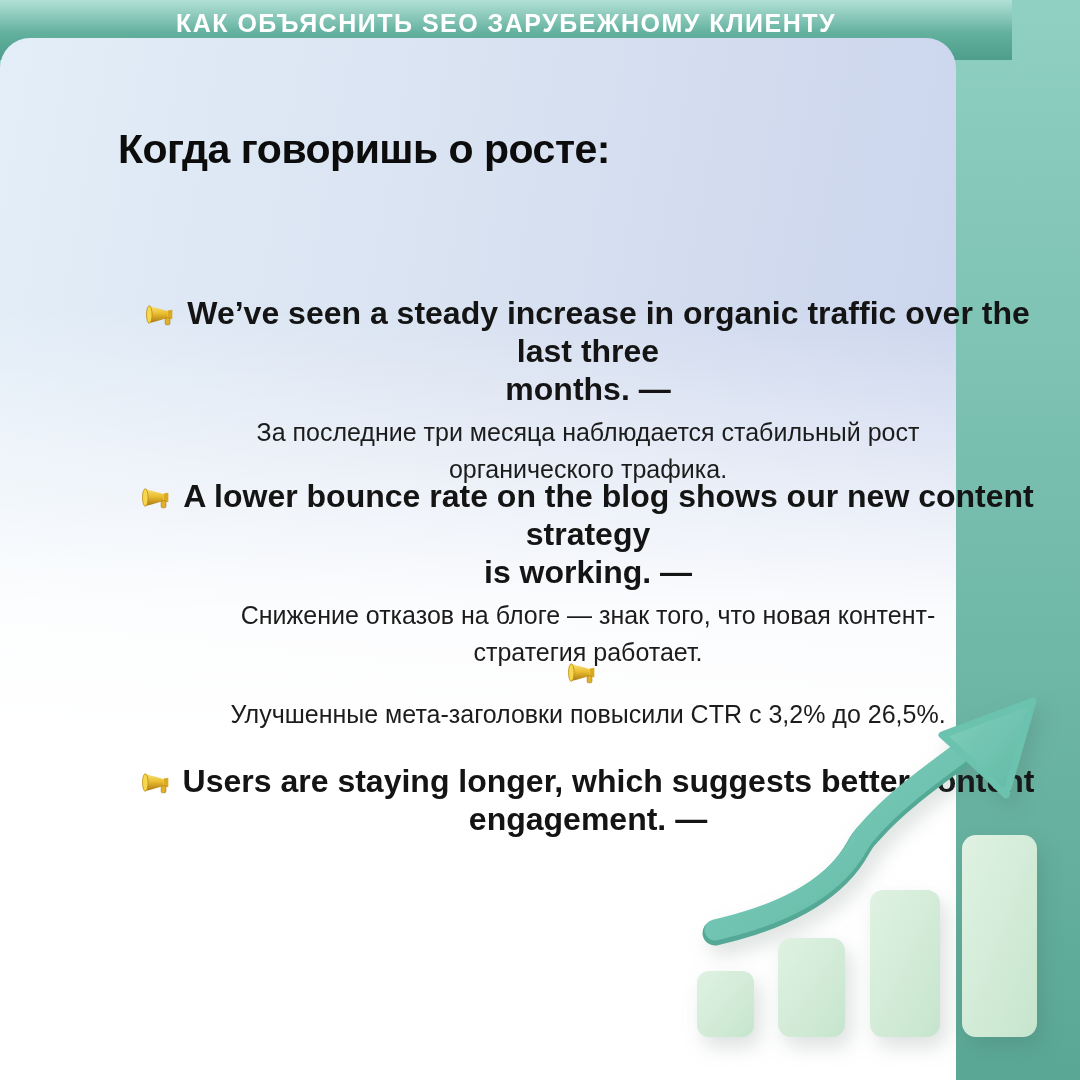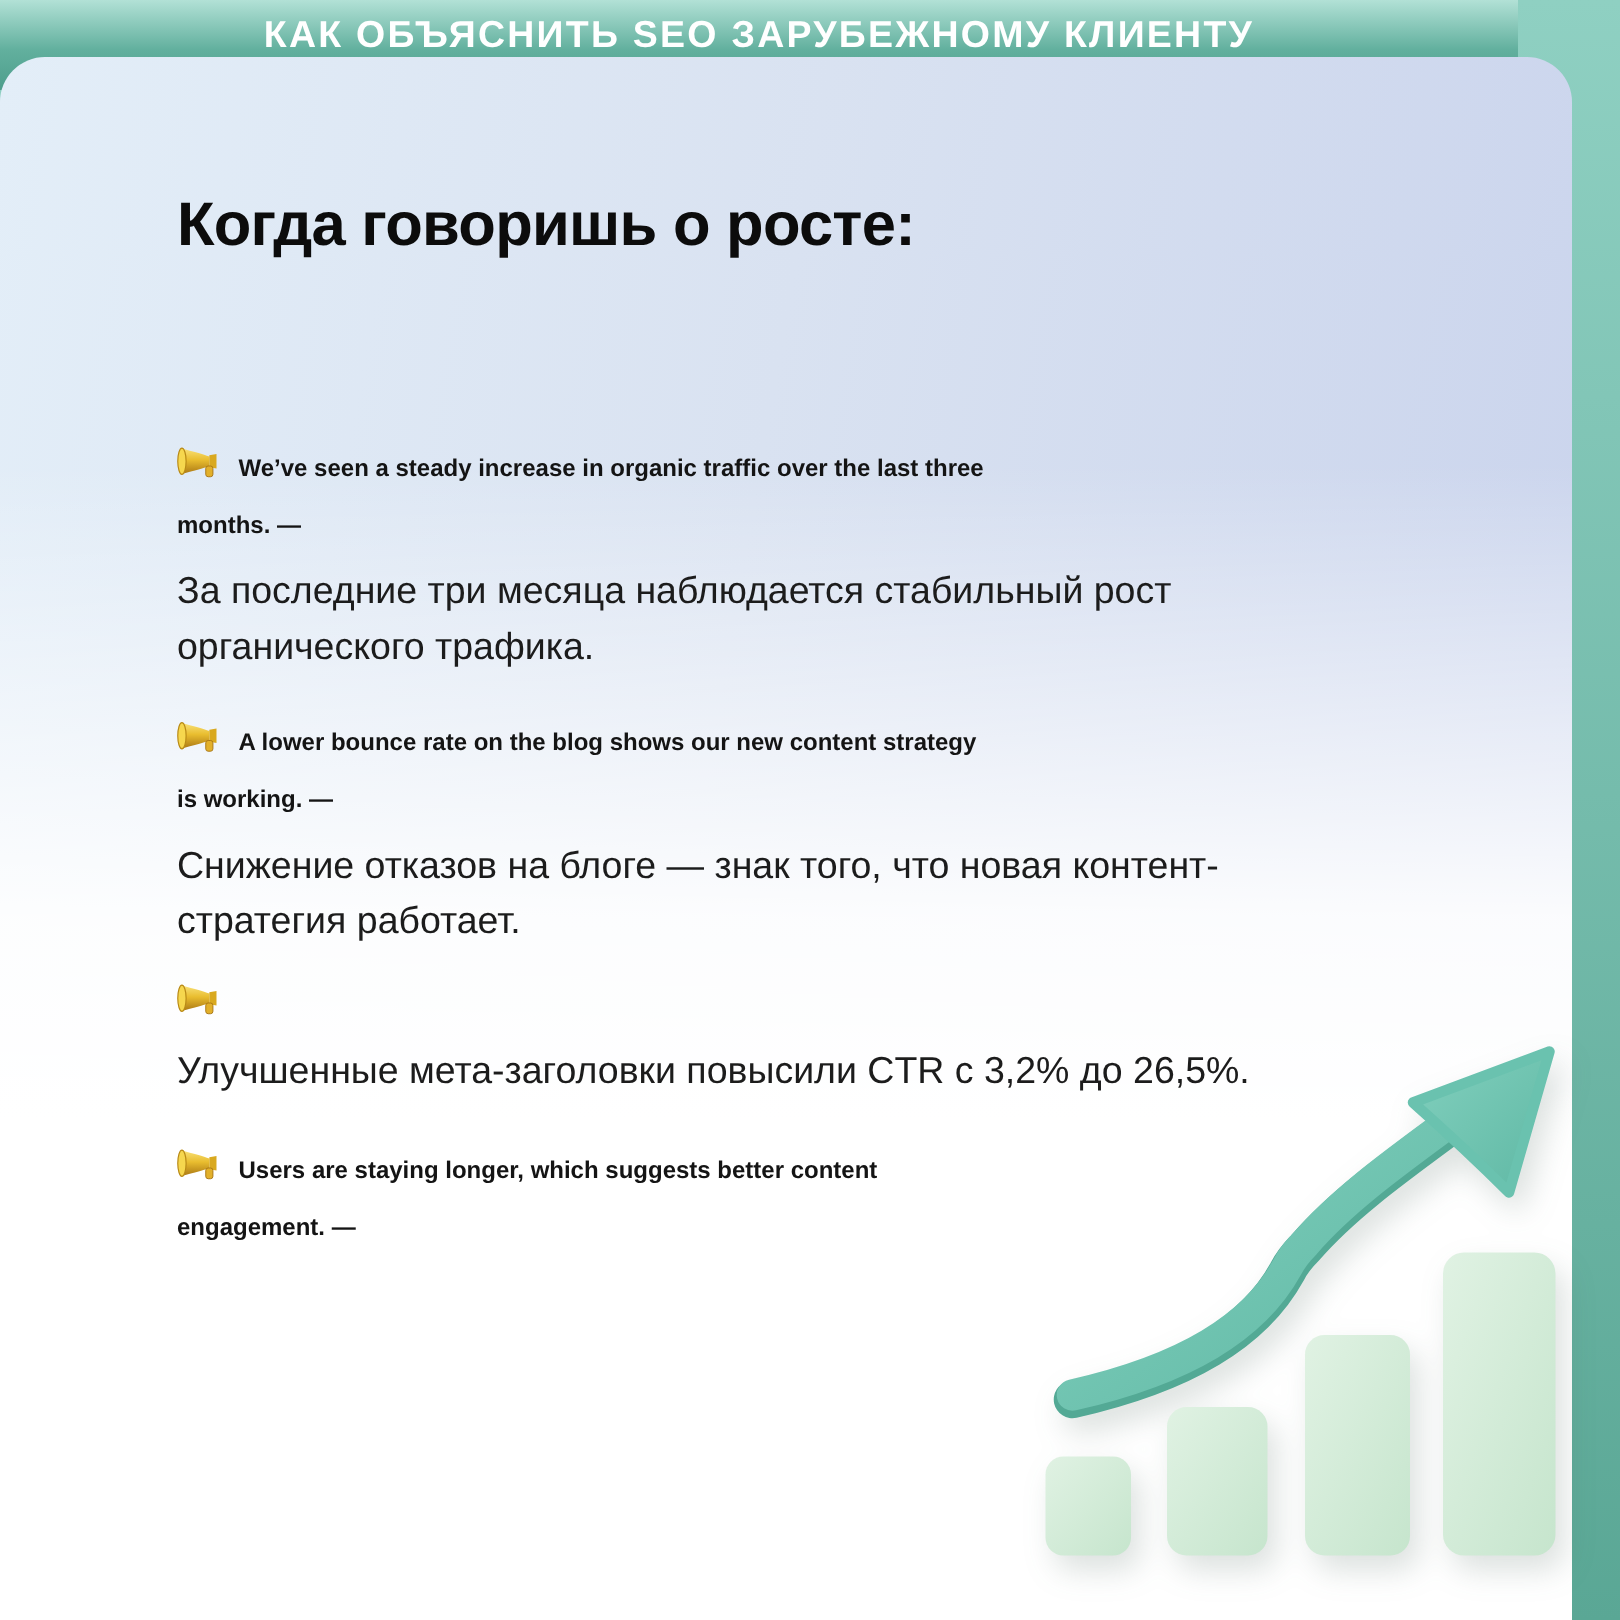--- a/index.html
+++ b/index.html
@@ -14,37 +14,38 @@
     position:absolute;top:0;left:0;width:1012px;height:60px;
     background:linear-gradient(180deg,#b2e1d6 0%, #62b09e 55%, #4e9e8c 100%);
   }
   .header-title{
     display:block;text-align:center;
     margin-top:9px;
     color:#ffffff;font-size:25px;font-weight:700;
     letter-spacing:1.5px;
   }
   .card{
-    position:absolute;top:38px;left:0;width:1048px;height:1042px;
+    position:absolute;top:38px;left:0;width:956px;height:1042px;
     border-radius:30px 30px 0 0;
     background:
       linear-gradient(180deg, rgba(255,255,255,0) 0%, rgba(255,255,255,0) 26%, rgba(255,255,255,.92) 55%, #ffffff 68%),
       linear-gradient(100deg, #e3eef8 0%, #d9e2f1 45%, #c8d2ec 100%);
+    text-align: center;
   }
   .title{
     position:absolute;left:118px;top:88px;margin:0;
     font-size:41px;font-weight:700;color:#0c0c0c;letter-spacing:-0.5px;
   }
   .bullet{position:absolute;left:118px;width:940px;}
   .b1{top:218px;}
   .b2{top:401px;}
   .b3{top:576px;}
   .b4{top:686px;}
   .en{
-    font-weight:700;font-size:16px;line-height:38px;color:#141414;
+    font-weight:700;font-size:32px;line-height:38px;color:#141414;
     white-space:pre-line;
   }
   .ru{
     font-weight:400;font-size:25px;line-height:37px;color:#1c1c1c;
     white-space:pre-line;margin-top:6px;
   }
   .mega{
     display:inline-block;width:32px;height:27px;
     vertical-align:-4px;margin-right:9px;
   }

